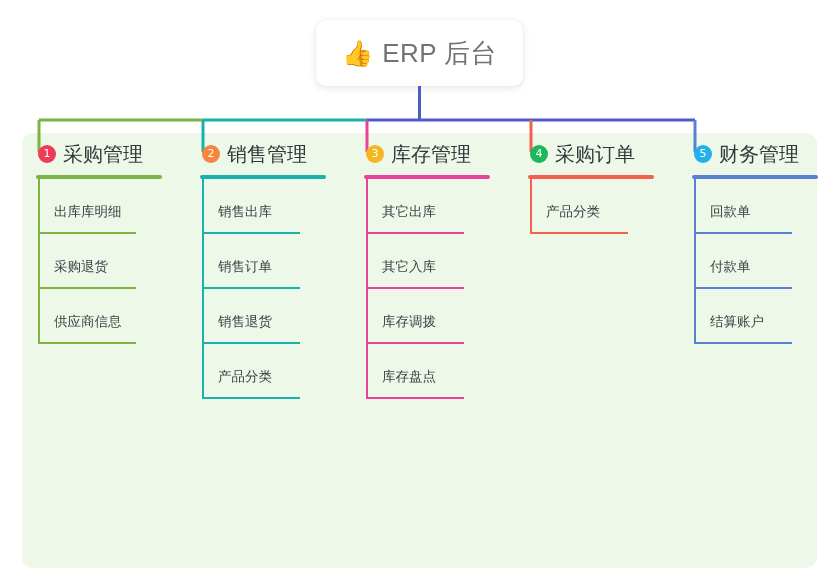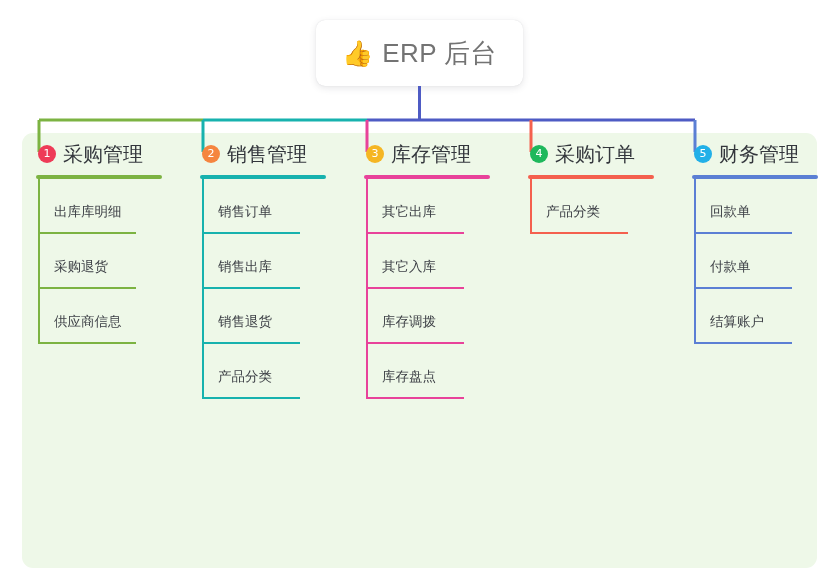--- a/index.html
+++ b/index.html
@@ -188,25 +188,25 @@
     </div>
     <div class="column" style="left: 164px;">
       <div class="col-head">
         <span class="badge" style="background: rgb(245, 133, 63);">2</span>
         <span class="col-title">销售管理</span>
       </div>
       <div class="head-rule" style="background: rgb(23, 178, 174);"></div>
       <div class="col-body">
         <div class="spine" style="background: rgb(23, 178, 174);"></div>
         <div class="leaf">
+          <span class="leaf-text">销售出库</span>
+          <div class="leaf-rule" style="background: rgb(23, 178, 174);"></div>
+        </div>
+        <div class="leaf">
           <span class="leaf-text">销售订单</span>
-          <div class="leaf-rule" style="background: rgb(23, 178, 174);"></div>
-        </div>
-        <div class="leaf">
-          <span class="leaf-text">销售出库</span>
           <div class="leaf-rule" style="background: rgb(23, 178, 174);"></div>
         </div>
         <div class="leaf">
           <span class="leaf-text">销售退货</span>
           <div class="leaf-rule" style="background: rgb(23, 178, 174);"></div>
         </div>
         <div class="leaf">
           <span class="leaf-text">产品分类</span>
           <div class="leaf-rule" style="background: rgb(23, 178, 174);"></div>
         </div>

